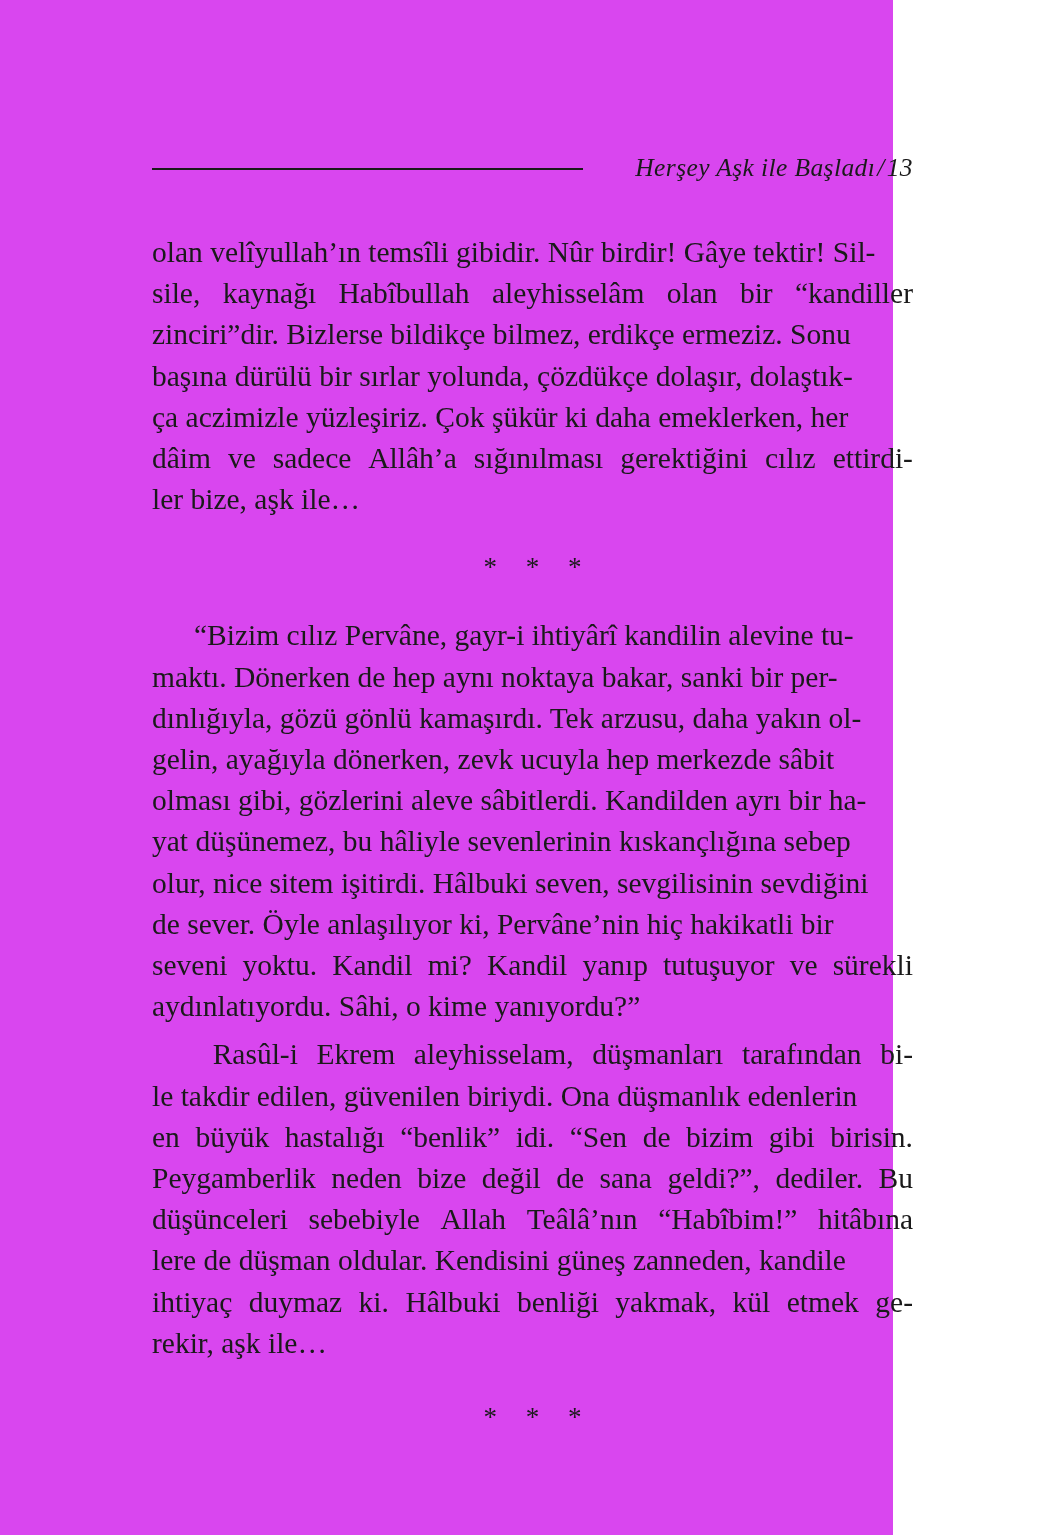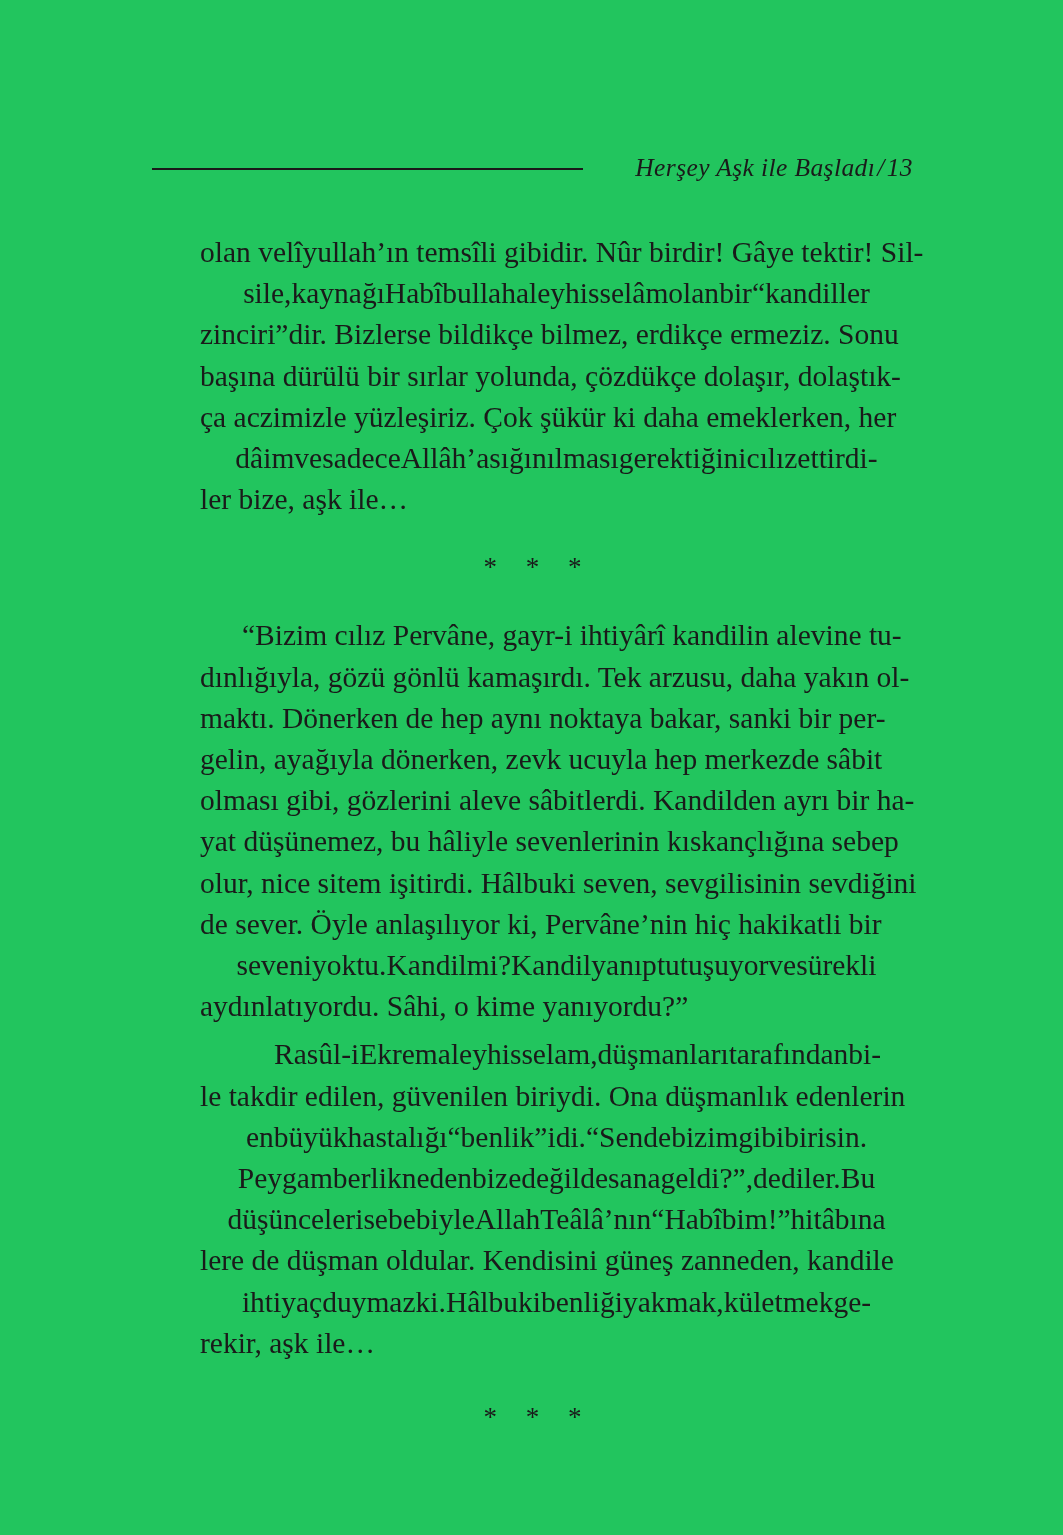--- a/index.html
+++ b/index.html
@@ -12,23 +12,23 @@
     height: 1535px;
     position: relative;
     font-family: "Liberation Serif", "DejaVu Serif", serif;
     color: #1a1a1a;
     overflow: hidden;
   }
 
   .page {
     position: absolute;
     left: 0; top: 0;
-    width: 1063px;
+    width: 893px;
     height: 1535px;
-    background: #22c55e;
+    background: #d946ef;
   }
 
   
   .header {
     position: absolute;
     left: 152px;
     top: 148px;
     width: 761px;
     height: 40px;
     display: flex;
@@ -66,26 +66,25 @@
     line-height: 41.2px;
     text-align: left;
     margin: 0;
   }
   .para + .para { margin-top: 7px; }
 
   
   .ln {
     display: block;
     white-space: nowrap;
-    margin-left: 48px;
   }
   
   .ln.j {
     display: flex;
-    justify-content: center;
+    justify-content: space-between;
   }
   .ln.j > span { white-space: pre; }
   .ln .indent { display: inline-block; width: 42px; }
 
   
   .sep-asterisks {
     text-align: center;
     font-size: 27px;
     line-height: 1;
     letter-spacing: 11px;
@@ -133,22 +132,22 @@
           <span>cılız</span>
           <span>ettirdi-</span>
         </span>
         <span class="ln"><span>ler bize, aşk ile…</span></span>
       </p>
 
     <div class="sep-asterisks sep-1">* * *</div>
 
     <p class="para">
         <span class="ln"><span class="indent"></span><span>“Bizim cılız Pervâne, gayr-i ihtiyârî kandilin alevine tu-</span></span>
+        <span class="ln"><span>maktı. Dönerken de hep aynı noktaya bakar, sanki bir per-</span></span>
         <span class="ln"><span>dınlığıyla, gözü gönlü kamaşırdı. Tek arzusu, daha yakın ol-</span></span>
-        <span class="ln"><span>maktı. Dönerken de hep aynı noktaya bakar, sanki bir per-</span></span>
         <span class="ln"><span>gelin, ayağıyla dönerken, zevk ucuyla hep merkezde sâbit</span></span>
         <span class="ln"><span>olması gibi, gözlerini aleve sâbitlerdi. Kandilden ayrı bir ha-</span></span>
         <span class="ln"><span>yat düşünemez, bu hâliyle sevenlerinin kıskançlığına sebep</span></span>
         <span class="ln"><span>olur, nice sitem işitirdi. Hâlbuki seven, sevgilisinin sevdiğini</span></span>
         <span class="ln"><span>de sever. Öyle anlaşılıyor ki, Pervâne’nin hiç hakikatli bir</span></span>
         <span class="ln j">
           <span>seveni</span>
           <span>yoktu.</span>
           <span>Kandil</span>
           <span>mi?</span>

